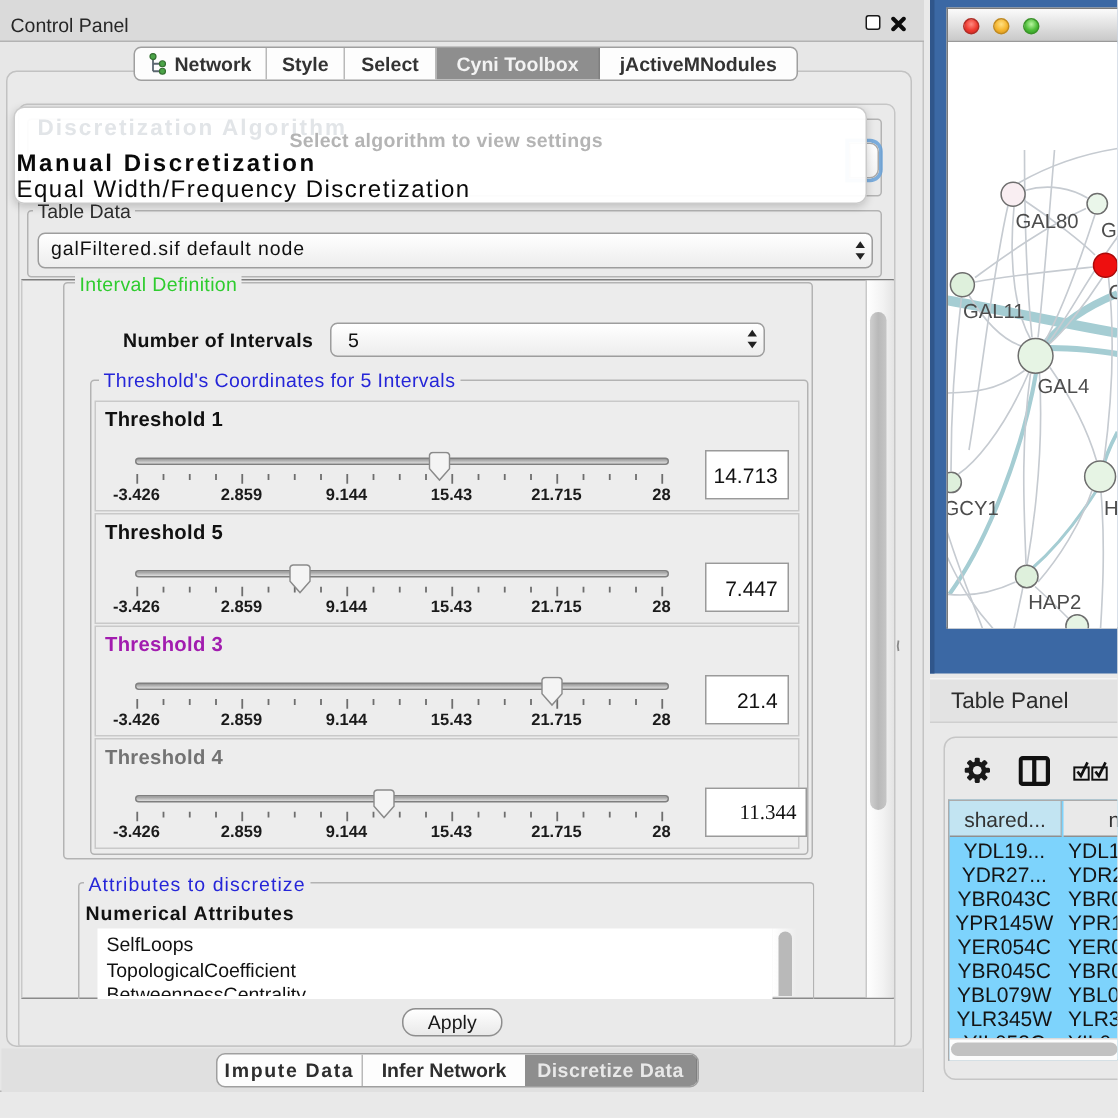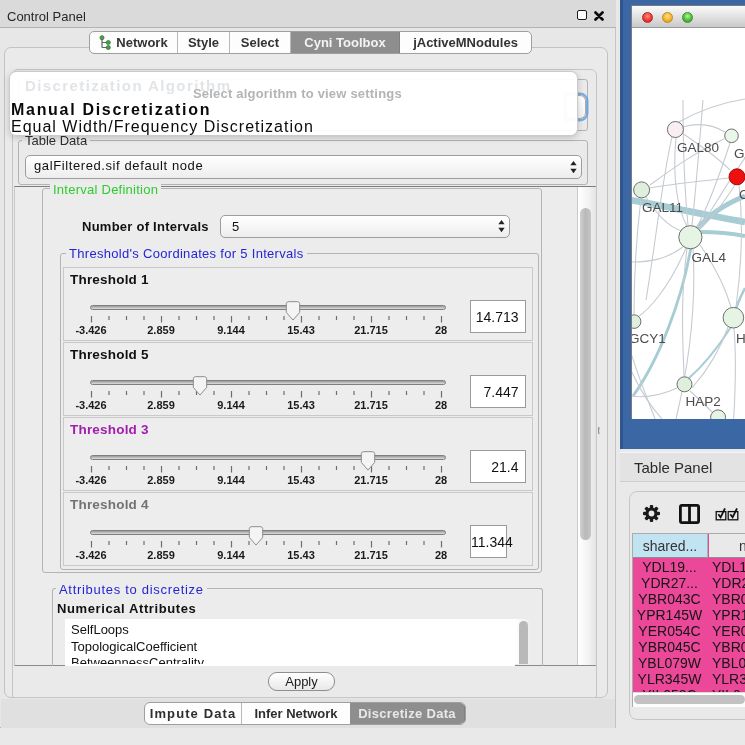--- a/index.html
+++ b/index.html
@@ -208,21 +208,21 @@
       </svg>
       <div class="abs" style="left:61px;top:549px;width:60px;text-align:center;font-size:11px;font-weight:bold;color:#1a1a1a;">-3.426</div>
       <div class="abs" style="left:131px;top:549px;width:60px;text-align:center;font-size:11px;font-weight:bold;color:#1a1a1a;">2.859</div>
       <div class="abs" style="left:201px;top:549px;width:60px;text-align:center;font-size:11px;font-weight:bold;color:#1a1a1a;">9.144</div>
       <div class="abs" style="left:271px;top:549px;width:60px;text-align:center;font-size:11px;font-weight:bold;color:#1a1a1a;">15.43</div>
       <div class="abs" style="left:341px;top:549px;width:60px;text-align:center;font-size:11px;font-weight:bold;color:#1a1a1a;">21.715</div>
       <div class="abs" style="left:411px;top:549px;width:60px;text-align:center;font-size:11px;font-weight:bold;color:#1a1a1a;">28</div>
       <svg class="abs" style="left:247.5px;top:526px" width="16" height="20" viewBox="0 0 16 21">
         <path d="M1 2.5 A2.5 2.5 0 0 1 3.5 0.7 H12.5 A2.5 2.5 0 0 1 15 2.5 V12 L8 20 L1 12 Z" fill="#f4f4f4" stroke="#8a8a8a" stroke-width="1"></path>
       </svg>
-      <div class="abs" style="left:470px;top:525px;width:37px;height:33px;background:#fff;border:1px solid #9a9a9a;font-size:14px;color:#111;text-align:right;line-height:33px;padding-right:6px;">11.344</div>
+      <div class="abs" style="left:470px;top:525px;width:68px;height:33px;background:#fff;border:1px solid #9a9a9a;font-size:14px;color:#111;text-align:right;line-height:33px;padding-right:6px;font-family:Liberation Serif, serif;">11.344</div>
     </div>
 
   <div class="abs" style="left:52px;top:588px;width:491px;height:78px;border:1px solid #b3b3b3;border-top-left-radius:3px;border-top-right-radius:3px;border-bottom:none;"></div>
   <div class="abs" style="left:56px;top:582px;padding:0 3px;background:#ececec;font-size:13px;letter-spacing:0.7px;color:#2525d8;">Attributes to discretize</div>
   <div class="abs" style="left:57px;top:601px;font-size:13px;font-weight:bold;letter-spacing:0.6px;color:#111;">Numerical Attributes</div>
   <div class="abs" style="left:65px;top:619px;width:450px;height:46.5px;background:#ffffff;"></div>
   <div class="abs" style="left:71px;top:622px;font-size:13px;color:#111;">SelfLoops</div>
   <div class="abs" style="left:71px;top:639px;font-size:13px;color:#111;">TopologicalCoefficient</div>
   <div class="abs" style="left:71px;top:655px;width:200px;height:9px;overflow:hidden;font-size:13px;color:#111;">BetweennessCentrality</div>
 
@@ -346,21 +346,21 @@
     </svg>
   <svg class="abs" style="left:712px;top:506px" width="28" height="15" viewBox="0 0 28 15">
       <g fill="none" stroke="#111">
         <rect x="4.2" y="5.6" width="9.6" height="8.2" stroke-width="1.3"></rect>
         <path d="M6.3 8.3 l2.3 3 l4.4 -9" stroke-width="1.8"></path>
         <rect x="16.2" y="5.6" width="9.6" height="8.2" stroke-width="1.3"></rect>
         <path d="M18.3 8.3 l2.3 3 l4.4 -9" stroke-width="1.8"></path>
       </g>
     </svg>
 
-  <div class="abs" style="left:632px;top:533px;width:113px;height:174px;background:#ec4899;border:1px solid #ababab;border-right:none;overflow:hidden;">
+  <div class="abs" style="left:632px;top:533px;width:113px;height:174px;background:#7dd3fc;border:1px solid #ababab;border-right:none;overflow:hidden;">
     <div style="position:absolute;left:0;top:0;width:75px;height:24px;background:#c2e4f2;border-right:1px solid #9fb6c0;border-bottom:1px solid #8f8f8f;text-align:center;font-size:14px;color:#333;line-height:24px;">shared...</div>
     <div style="position:absolute;left:76px;top:0;width:120px;height:24px;background:#e9e9e9;border-bottom:1px solid #8f8f8f;font-size:14px;color:#333;line-height:24px;padding-left:30px;">na</div>
   </div>
   <div class="abs" id="tbody" style="left:632px;top:559px;width:113px;height:133px;overflow:hidden;font-size:14px;color:#141414;">
       <div style="position:absolute;left:0;top:0px;width:75px;height:16px;text-align:center;line-height:16px;">YDL19...</div>
       <div style="position:absolute;left:80px;top:0px;width:40px;height:16px;line-height:16px;">YDL1</div>
       <div style="position:absolute;left:0;top:16px;width:75px;height:16px;text-align:center;line-height:16px;">YDR27...</div>
       <div style="position:absolute;left:80px;top:16px;width:40px;height:16px;line-height:16px;">YDR2</div>
       <div style="position:absolute;left:0;top:32px;width:75px;height:16px;text-align:center;line-height:16px;">YBR043C</div>
       <div style="position:absolute;left:80px;top:32px;width:40px;height:16px;line-height:16px;">YBR0</div>

